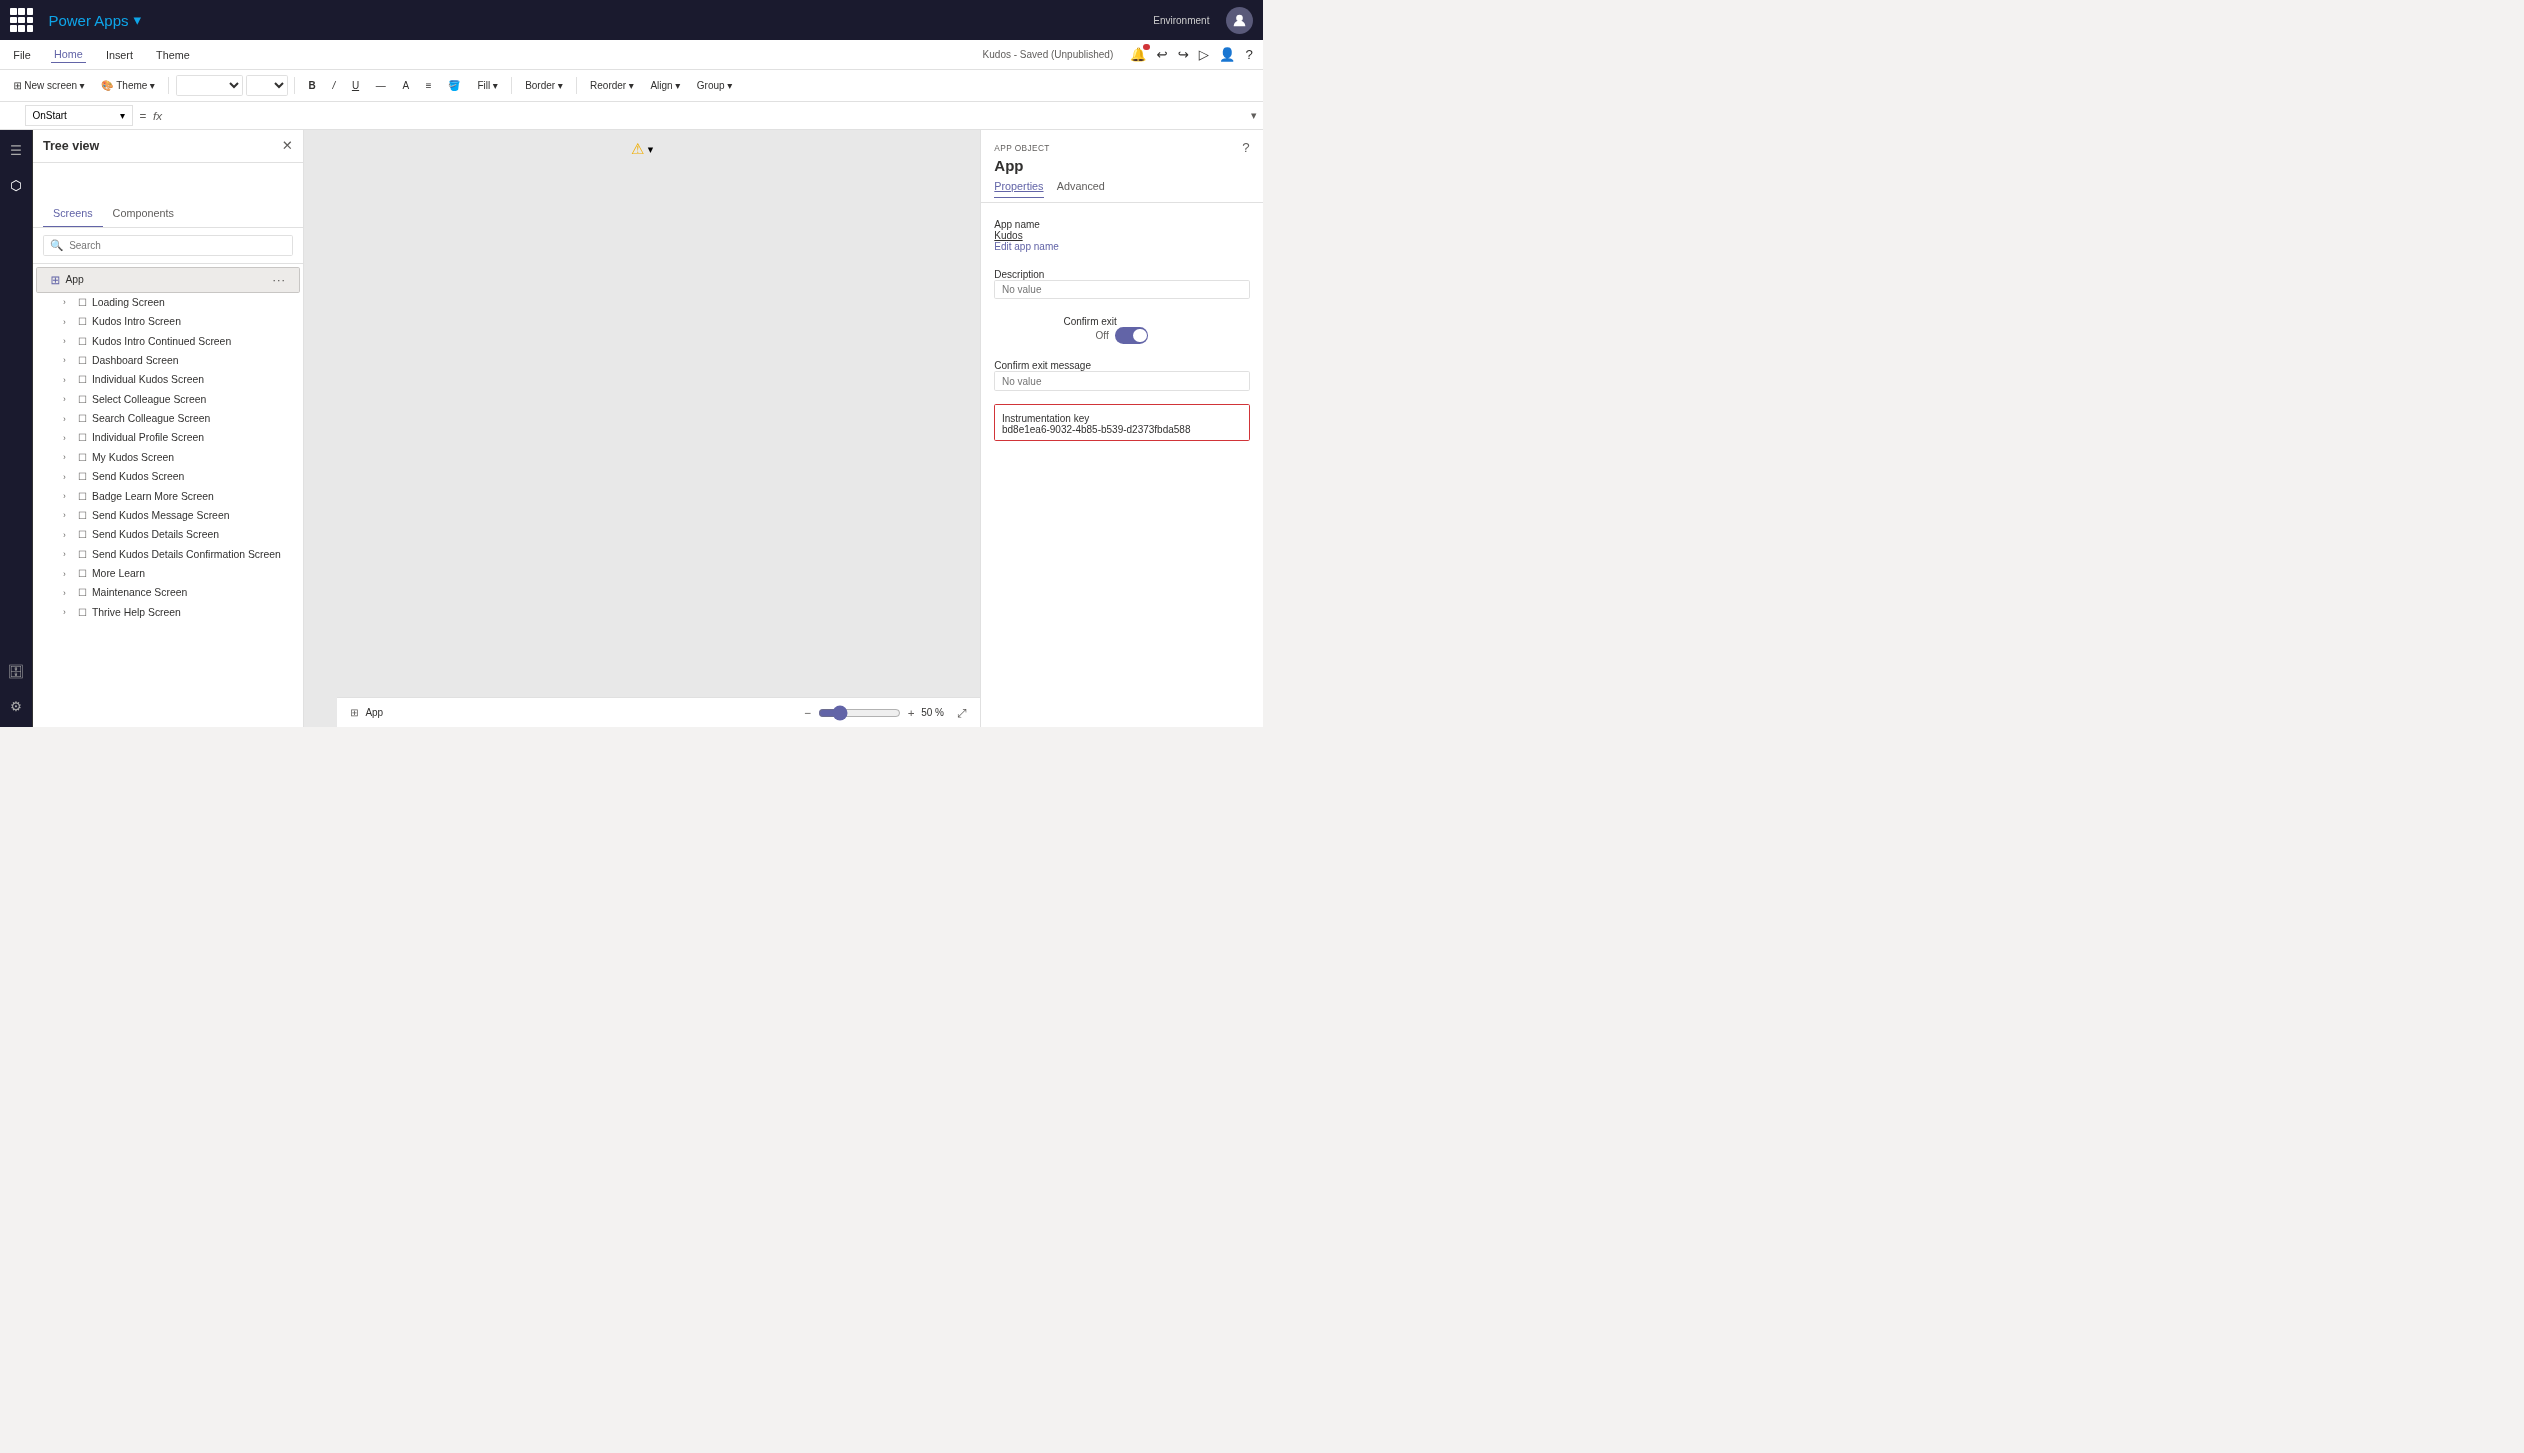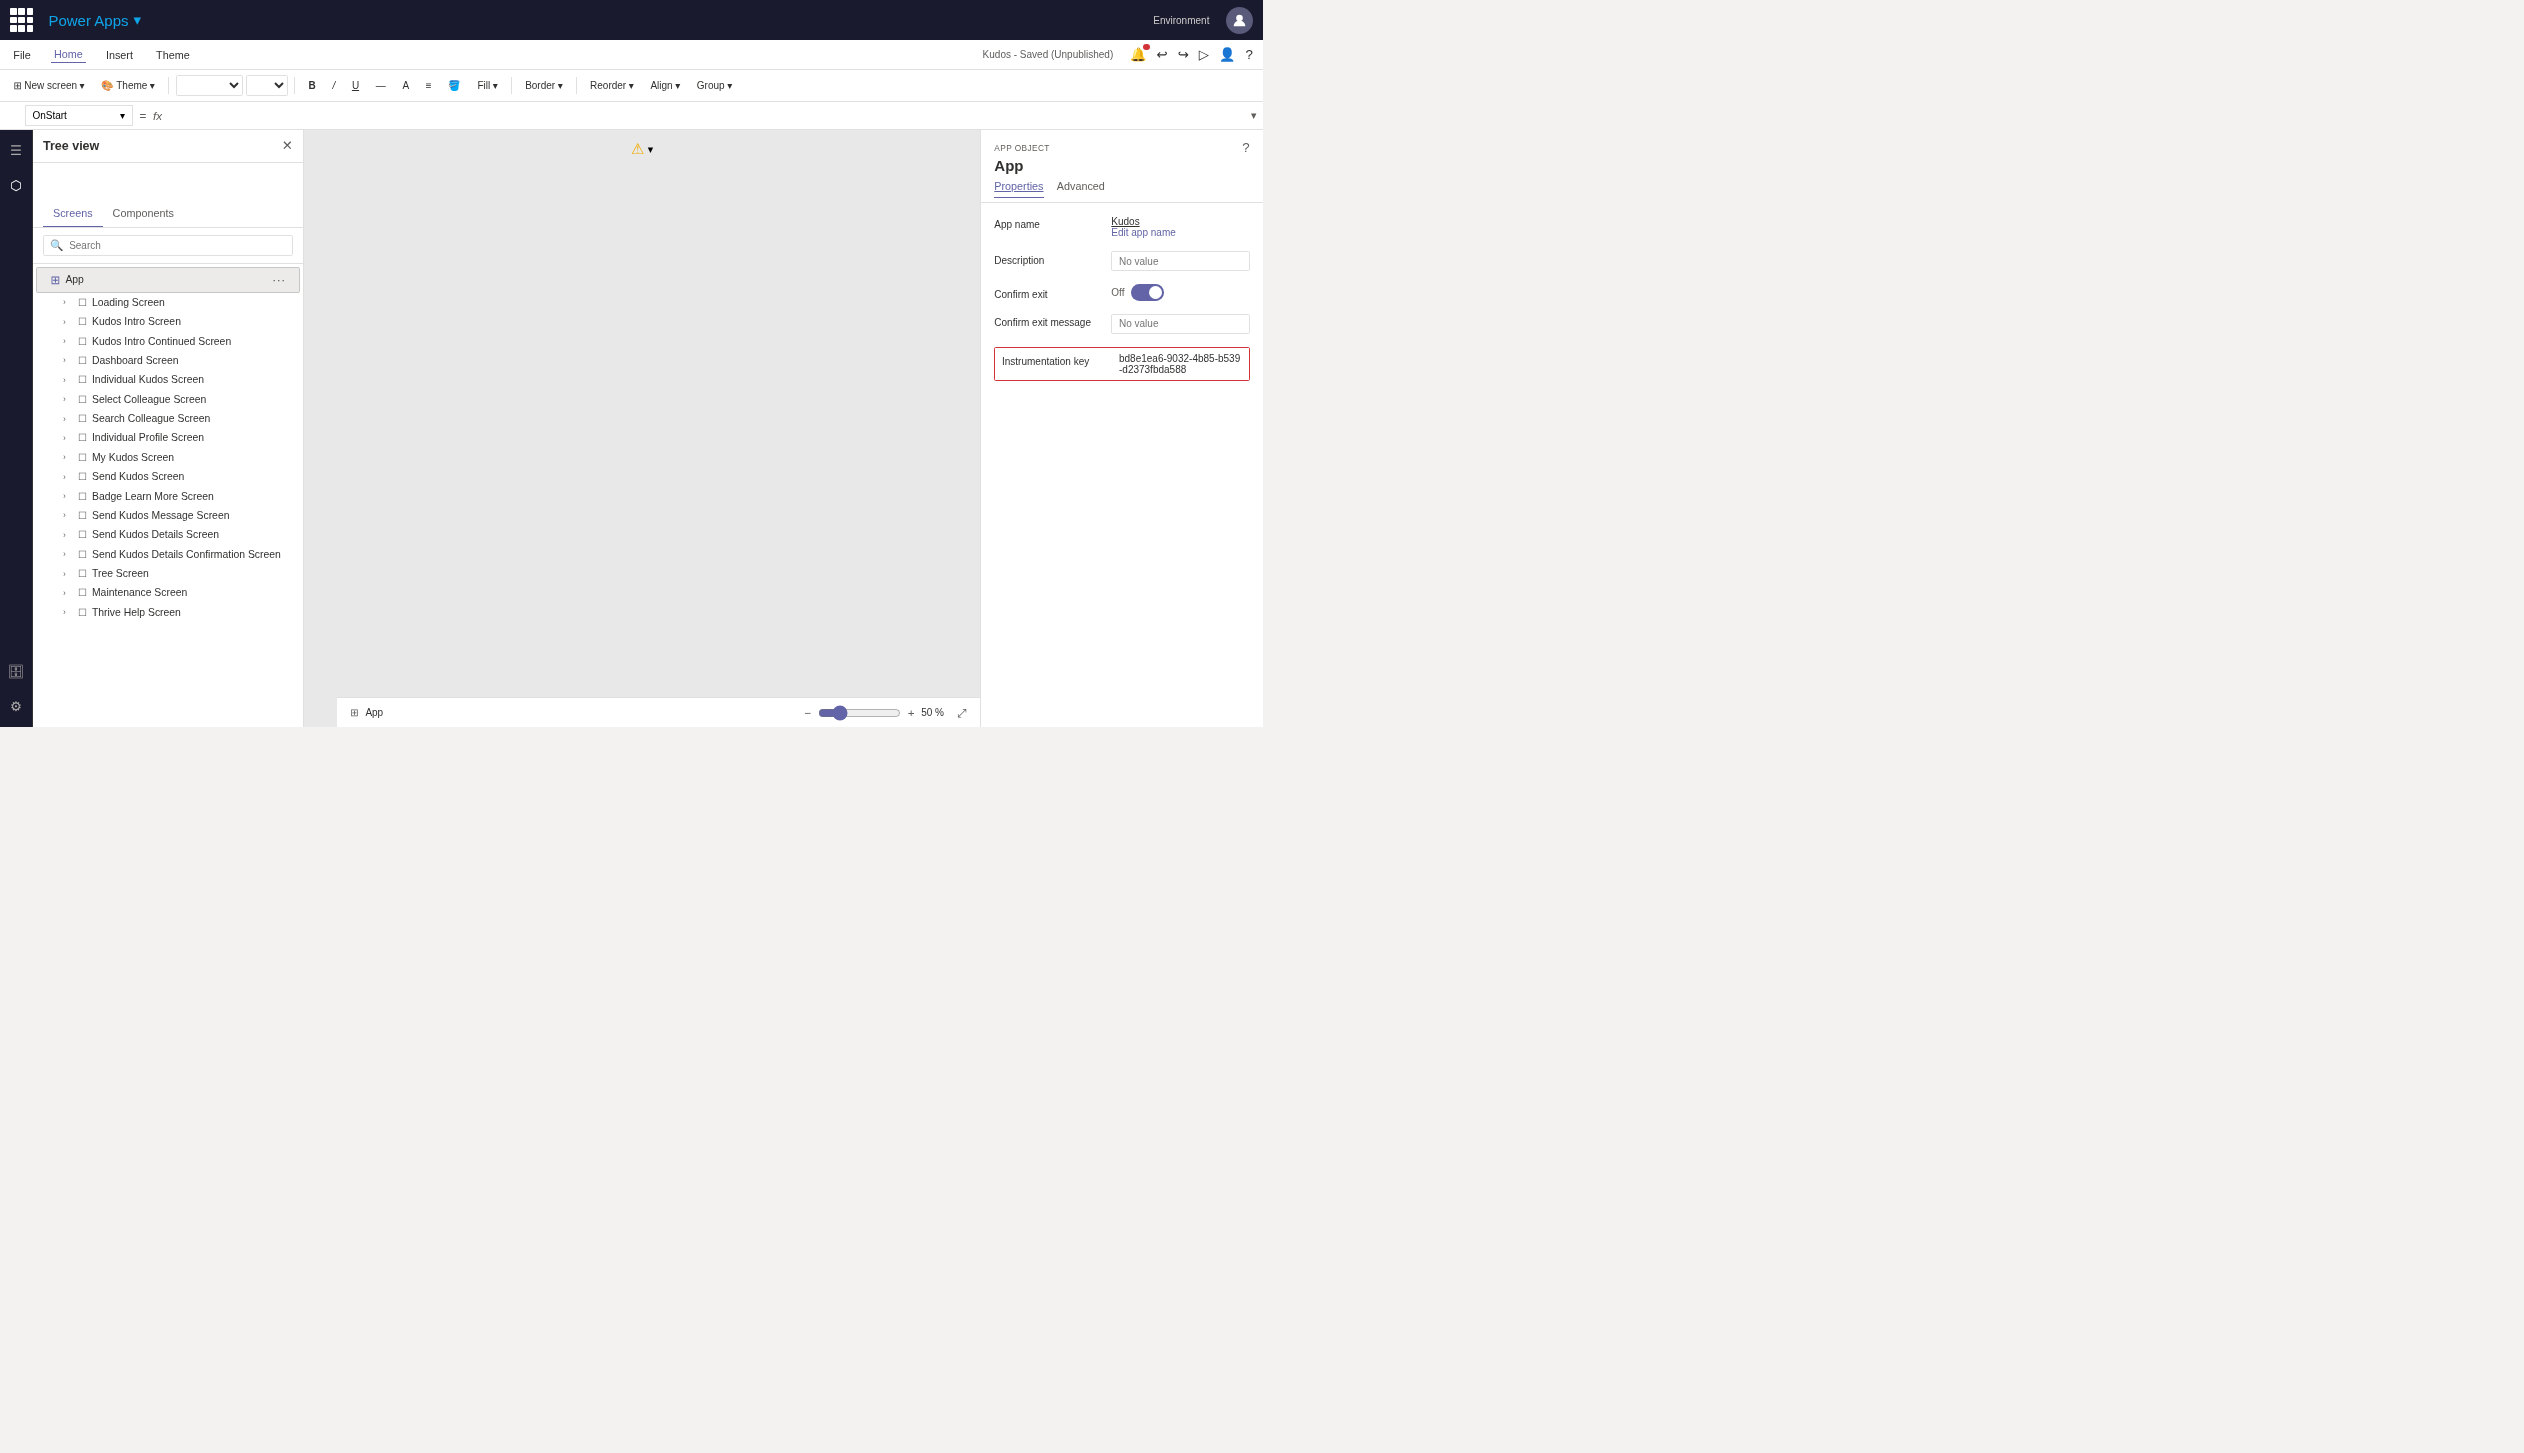--- a/index.html
+++ b/index.html
@@ -161,21 +161,21 @@
       padding: 10px 13.3px 3.3px; border-bottom: 0.8px solid #e0e0e0;
     }
     .right-panel-section-label { font-size: 8.3px; color: #605e5c; text-transform: uppercase; letter-spacing: 0.4px; }
     .right-panel-title { font-size: 15px; font-weight: 600; color: #323130; margin: 1.7px 0 6.7px; }
     .right-panel-tabs { display: flex; gap: 13.3px; }
     .right-panel-tab { font-size: 10.8px; cursor: pointer; padding-bottom: 5px; color: #605e5c; }
     .right-panel-tab.active { color: #6264a7; border-bottom: 1.7px solid #6264a7; font-weight: 500; text-decoration: underline; }
     .right-panel-help { margin-left: auto; color: #605e5c; font-size: 13.3px; cursor: pointer; }
     .right-panel-content { padding: 13.3px; flex: 1; overflow-y: auto; }
 
-    .prop-row { display: flex; align-items: flex-start; margin-bottom: 13.3px; }
+    .prop-row { display: flex; align-items: flex-start; margin-bottom: 13.3px; flex-direction: column; }
     .prop-label { font-size: 10px; color: #323130; width: 117px; padding-top: 3.3px; flex-shrink: 0; }
     .prop-value { flex: 1; font-size: 10px; color: #323130; }
     .prop-link { color: #6264a7; cursor: pointer; font-size: 10px; }
     .prop-input {
       width: 100%; border: 0.8px solid #e0e0e0; border-radius: 1.7px;
       padding: 3.3px 6.7px; font-size: 10px; color: #605e5c; background: white;
     }
     .prop-toggle { display: flex; align-items: center; gap: 6.7px; }
     .toggle-off { font-size: 10px; color: #605e5c; }
     .toggle-switch {
@@ -398,21 +398,21 @@
         <span>Send Kudos Details Screen</span>
       </div>
       <div class="tree-item tree-indent">
         <span class="tree-chevron">›</span>
         <span class="tree-screen-icon">☐</span>
         <span>Send Kudos Details Confirmation Screen</span>
       </div>
       <div class="tree-item tree-indent">
         <span class="tree-chevron">›</span>
         <span class="tree-screen-icon">☐</span>
-        <span>Tree Screen</span>
+        <span>More Learn</span>
       </div>
       <div class="tree-item tree-indent">
         <span class="tree-chevron">›</span>
         <span class="tree-screen-icon">☐</span>
         <span>Maintenance Screen</span>
       </div>
       <div class="tree-item tree-indent">
         <span class="tree-chevron">›</span>
         <span class="tree-screen-icon">☐</span>
         <span>Thrive Help Screen</span>

